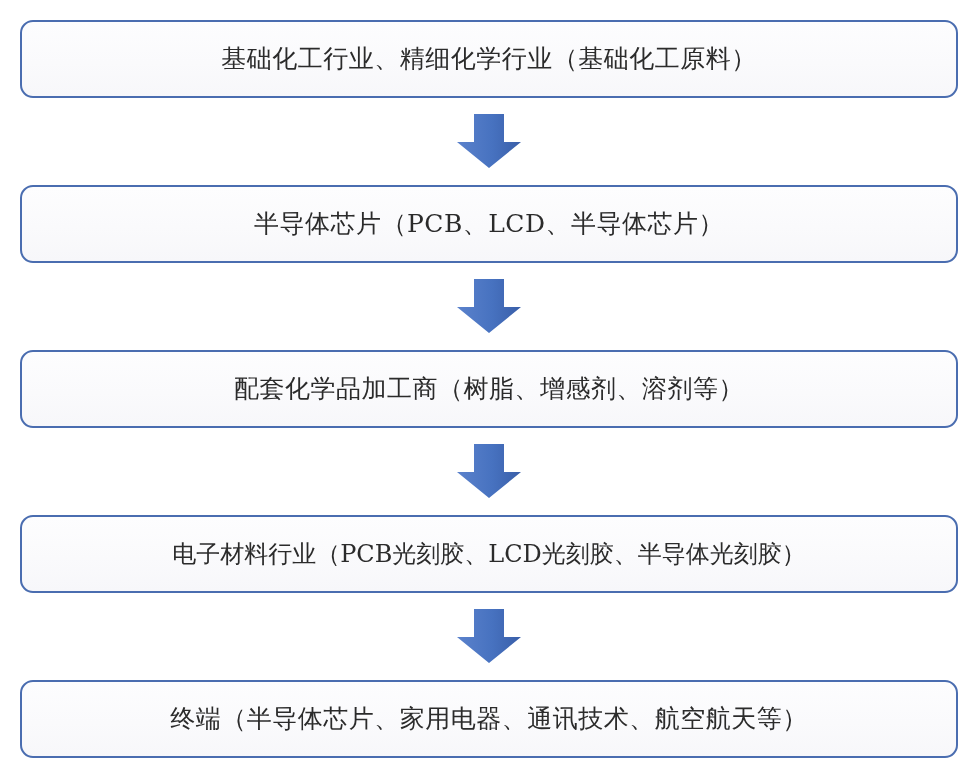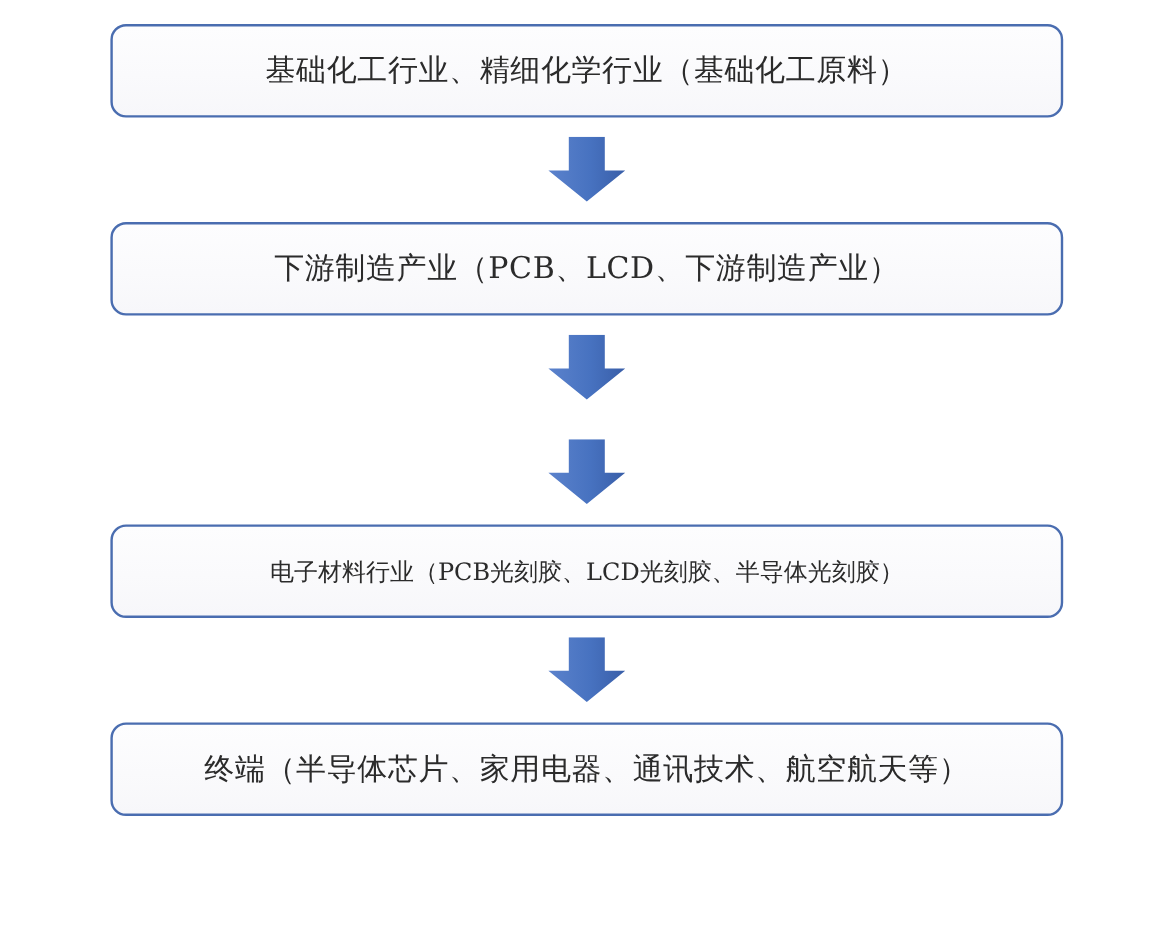--- a/index.html
+++ b/index.html
@@ -29,21 +29,21 @@
     height: 780px;
     display: flex;
     flex-direction: column;
     align-items: center;
     justify-content: flex-start;
     padding-top: 20px;
     box-sizing: border-box;
   }
 
   .node {
-    width: 794px;
+    width: 938px;
     height: 78px;
     box-sizing: border-box;
     border: 2px solid #4a6db0;
     border-radius: 13px;
     background: linear-gradient(180deg, #fdfdfe 0%, #fafafc 55%, #f7f7fa 100%);
     display: flex;
     align-items: center;
     justify-content: center;
     flex: 0 0 auto;
   }
@@ -53,21 +53,21 @@
     font-size: 25px;
     line-height: 1.1;
     color: #2b2b2b;
     letter-spacing: 0.5px;
     white-space: nowrap;
     text-align: center;
     -webkit-font-smoothing: antialiased;
   }
 
   .node.wide .node-label {
-    font-size: 20px;
+    font-size: 24px;
     letter-spacing: 0px;
   }
 
   .connector {
     width: 66px;
     height: 87px;
     flex: 0 0 auto;
     display: flex;
     align-items: center;
     justify-content: center;
@@ -96,36 +96,39 @@
             <stop offset="0%" stop-color="#5b82cc"></stop>
             <stop offset="55%" stop-color="#4772c0"></stop>
             <stop offset="100%" stop-color="#395ea8"></stop>
           </linearGradient>
         </defs>
         <path d="M 18 0 L 48 0 L 48 28 L 65 28 L 33 54 L 1 28 L 18 28 Z" fill="url(#agrad1)"></path>
       </svg>
     </div>
 
     <div class="node">
-      <span class="node-label">下游制造产业（PCB、LCD、下游制造产业）</span>
+      <span class="node-label">半导体芯片（PCB、LCD、半导体芯片）</span>
     </div>
 
     <div class="connector">
       <svg viewBox="0 0 66 55" xmlns="http://www.w3.org/2000/svg">
         <defs>
           <linearGradient id="agrad2" x1="0" y1="0" x2="1" y2="0">
             <stop offset="0%" stop-color="#5b82cc"></stop>
             <stop offset="55%" stop-color="#4772c0"></stop>
             <stop offset="100%" stop-color="#395ea8"></stop>
           </linearGradient>
         </defs>
         <path d="M 18 0 L 48 0 L 48 28 L 65 28 L 33 54 L 1 28 L 18 28 Z" fill="url(#agrad2)"></path>
       </svg>
     </div>
 
+    <div class="node">
+      <span class="node-label">配套化学品加工商（树脂、增感剂、溶剂等）</span>
+    </div>
 
     <div class="connector">
       <svg viewBox="0 0 66 55" xmlns="http://www.w3.org/2000/svg">
         <defs>
           <linearGradient id="agrad3" x1="0" y1="0" x2="1" y2="0">
             <stop offset="0%" stop-color="#5b82cc"></stop>
             <stop offset="55%" stop-color="#4772c0"></stop>
             <stop offset="100%" stop-color="#395ea8"></stop>
           </linearGradient>
         </defs>

